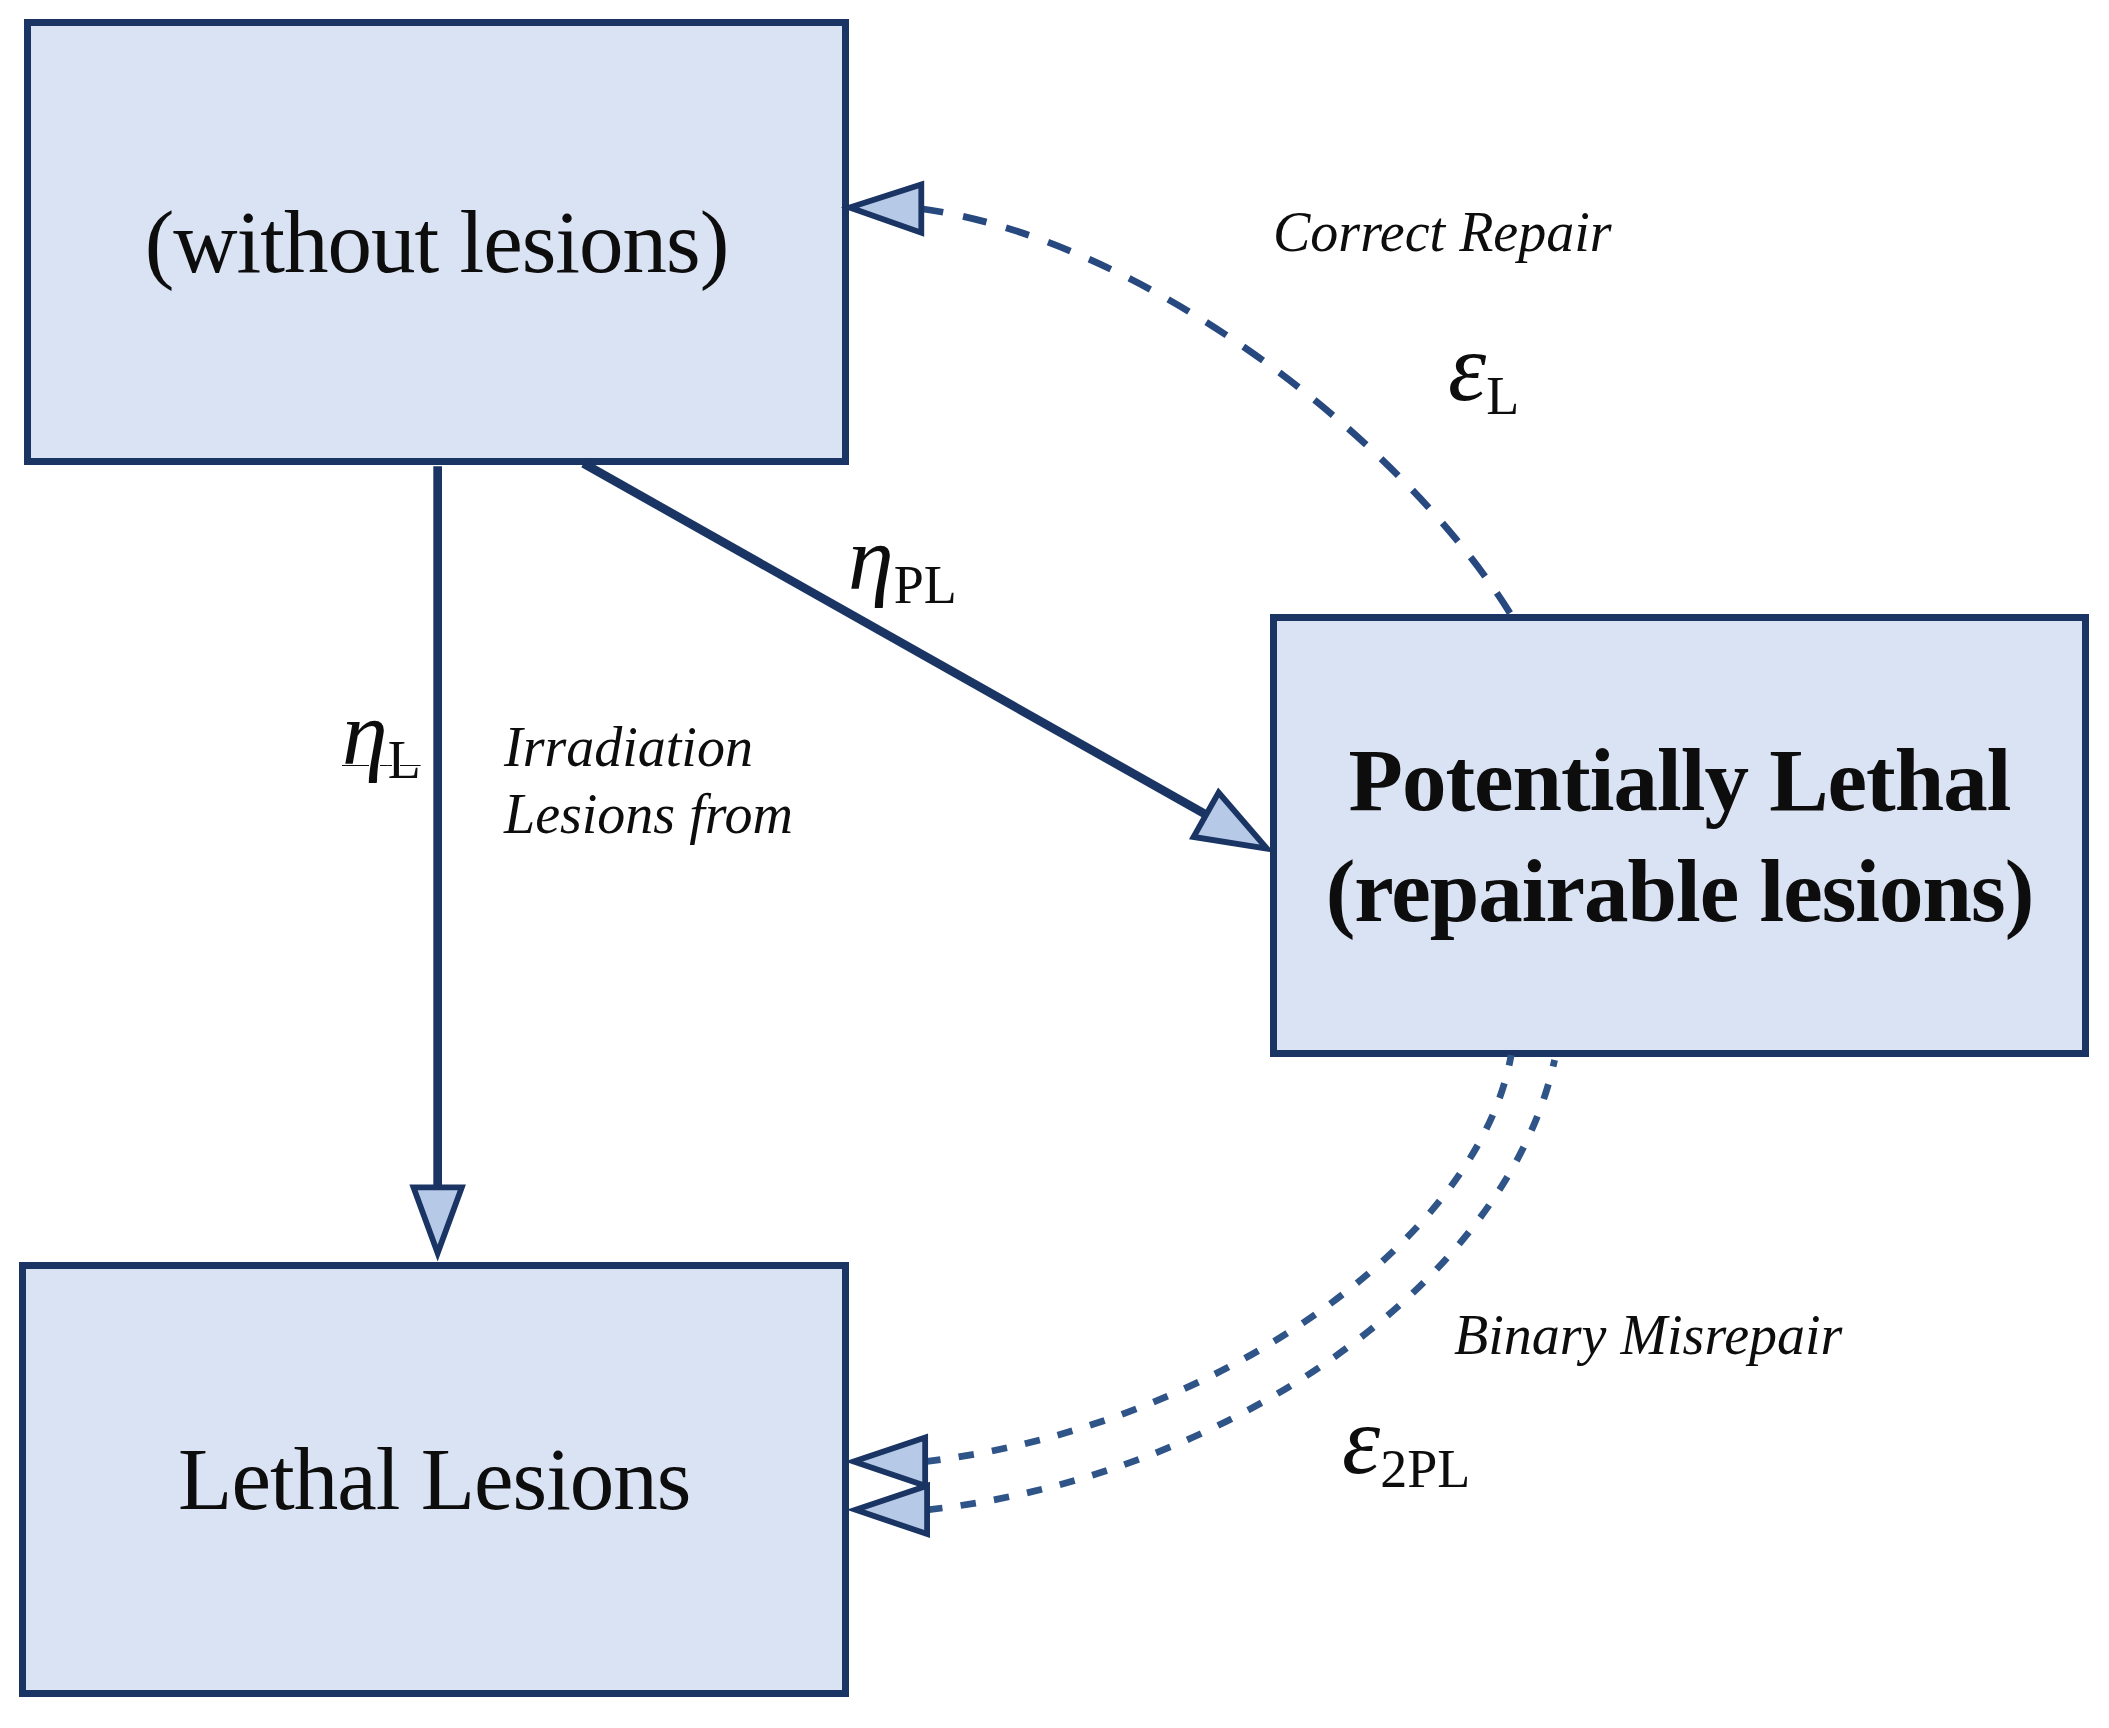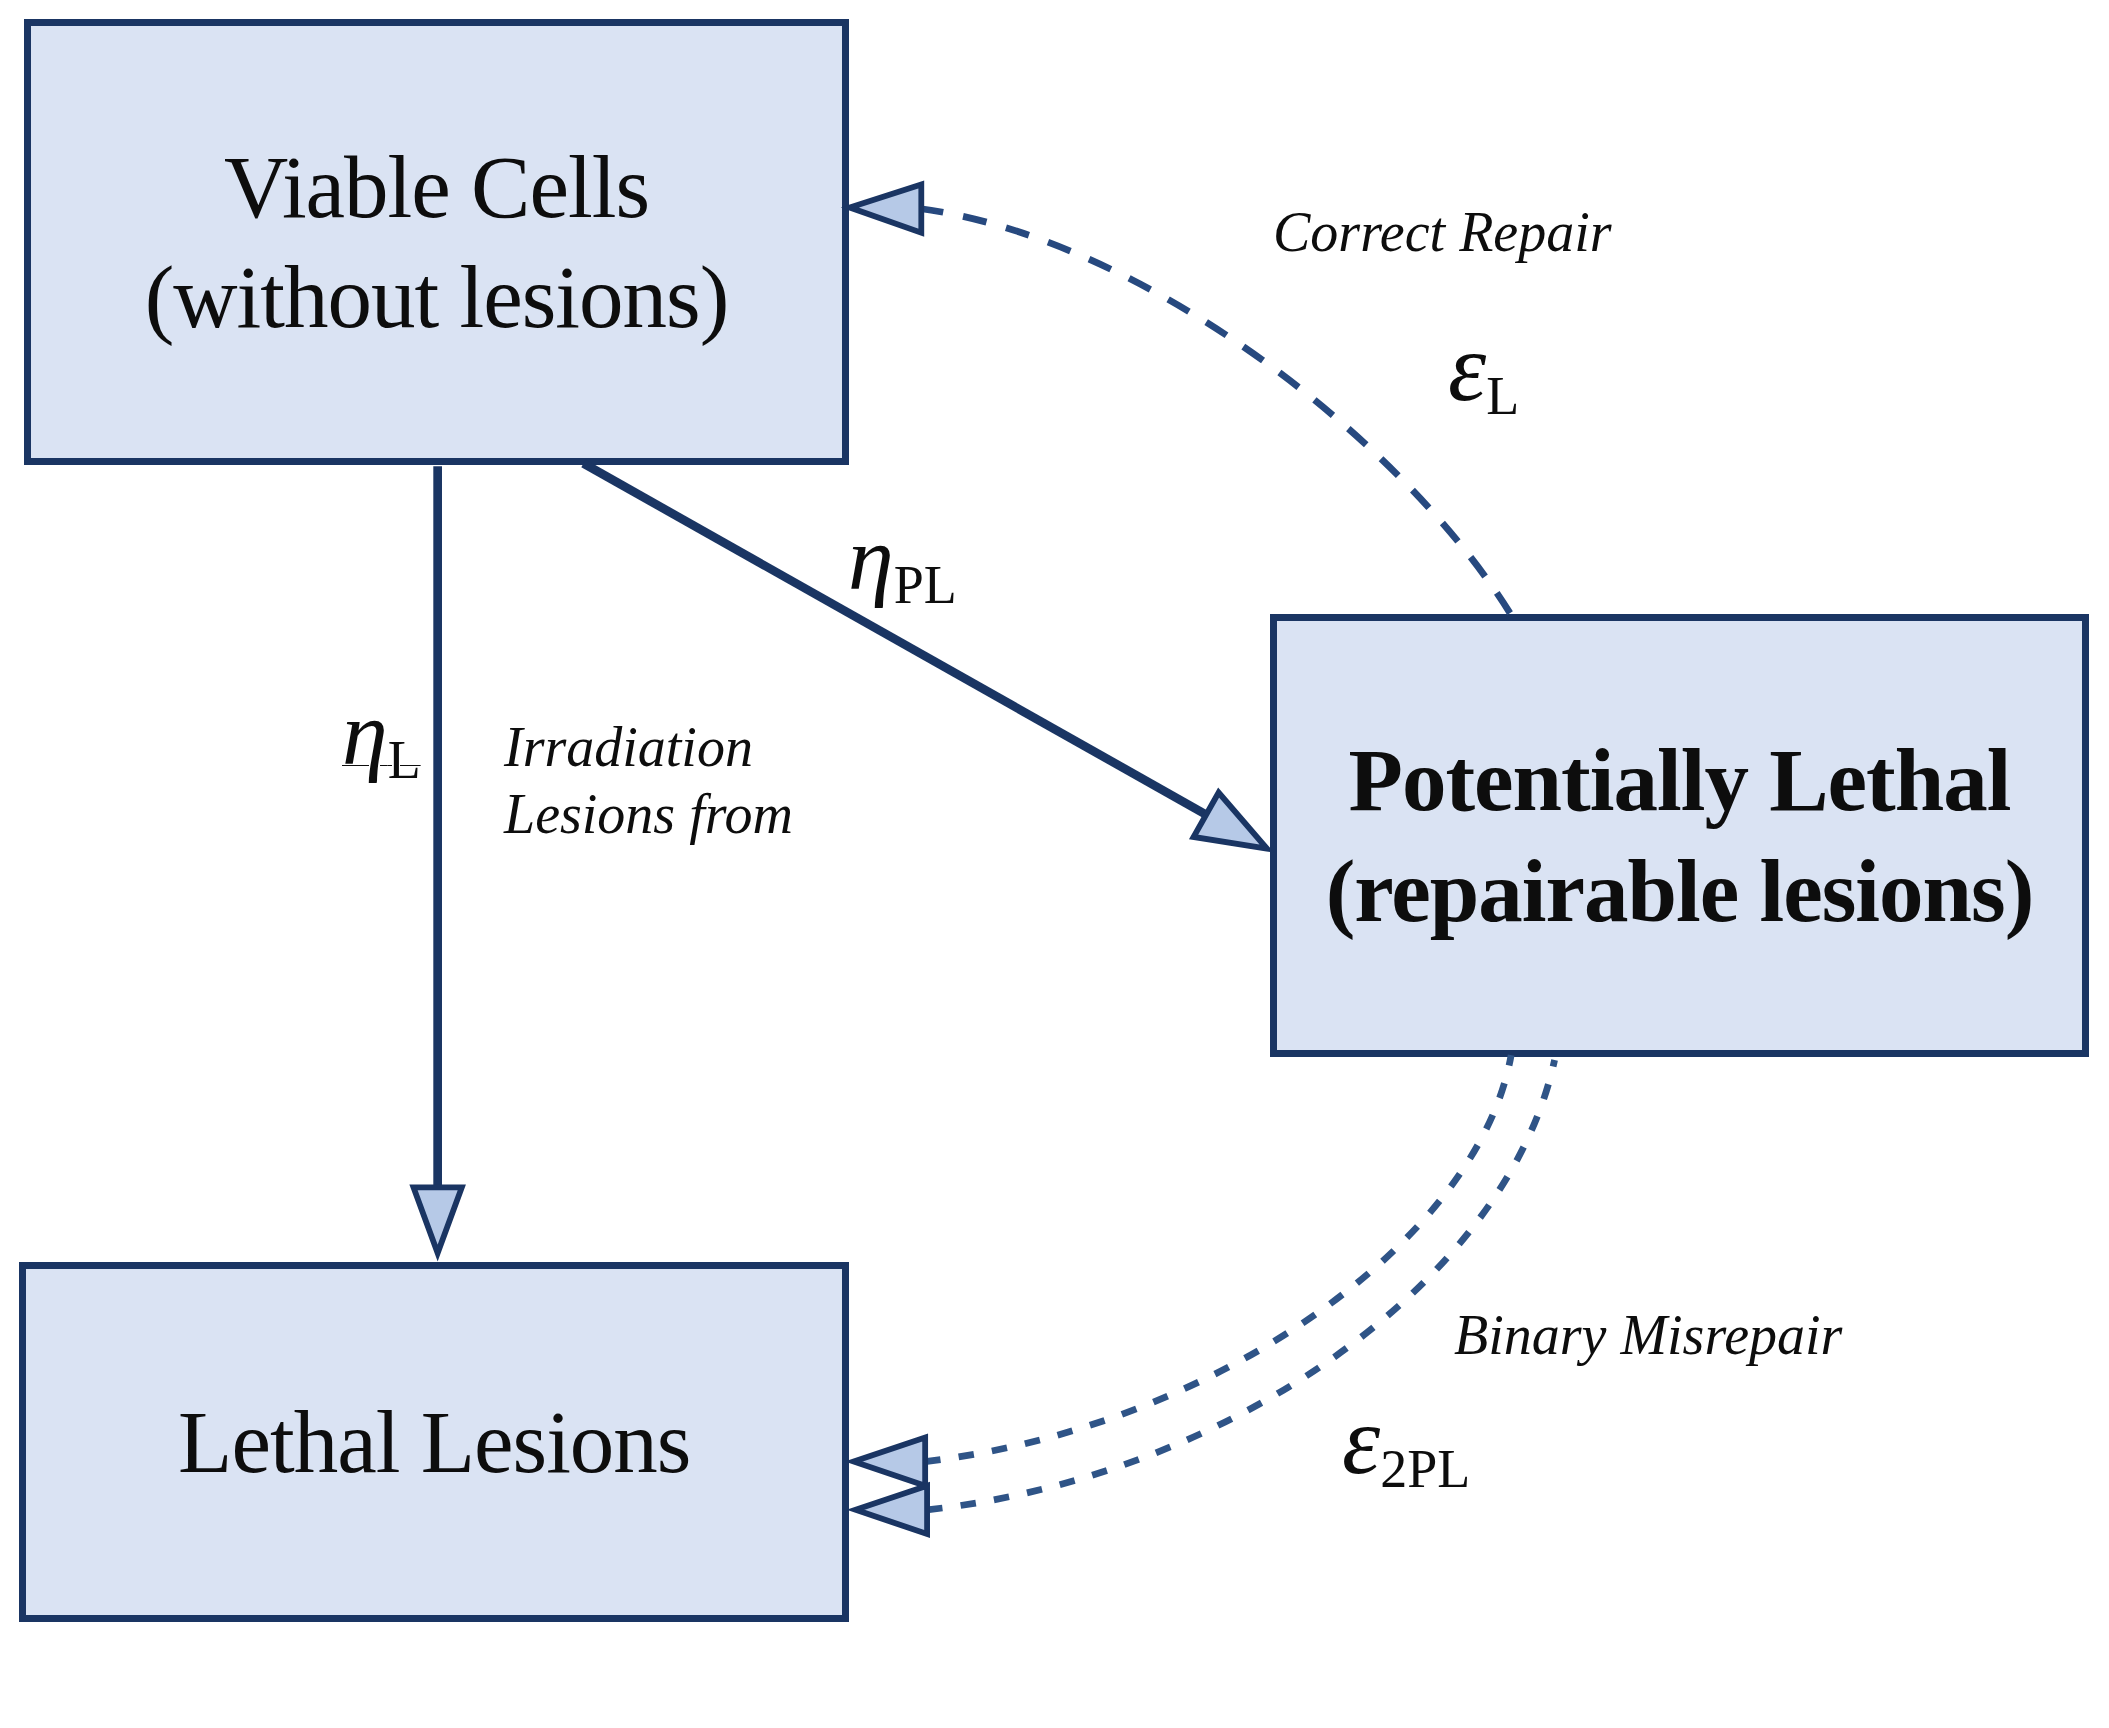--- a/index.html
+++ b/index.html
@@ -29,21 +29,21 @@
     position:absolute;z-index:2;
     box-sizing:border-box;
     background:var(--node_fill);
     border:7.7px solid var(--line);
     display:flex;flex-direction:column;align-items:center;justify-content:center;
     font-size:89px;line-height:1.24;letter-spacing:-1px;
     text-align:center;
   }
   #node-viable{left:24px;top:19.3px;width:825px;height:446px;}
   #node-pl{left:1270px;top:614px;width:819px;height:443px;font-weight:bold;}
-  #node-lethal{left:19.3px;top:1262px;width:830px;height:360px;}
+  #node-lethal{left:19.3px;top:1262px;width:830px;height:435px;}
   .lbl{position:absolute;z-index:4;white-space:nowrap;}
   .ital{font-style:italic;font-size:56px;line-height:1.2;}
   .sym{font-style:italic;line-height:1;}
   .sym .g{font-size:92px;}
   .sym .sub{font-style:normal;font-size:54px;vertical-align:-0.25em;letter-spacing:0;}
   #lbl-eps-L .g, #lbl-eps-2PL .g{font-size:97px;}
   #lbl-eta-L{left:342px;top:687px;text-decoration:underline;}
   #lbl-eta-PL{left:848px;top:512px;text-align:center;}
   #lbl-lesions{left:504px;top:714px;}
   #lbl-correct{left:1273px;top:199px;}
@@ -67,21 +67,20 @@
     <path class="dash1" d="M 952 216 C 1180 246, 1450 452, 1565 637"></path>
     <polygon class="head" points="880,215 954,191 954,241"></polygon>
 
     <path class="dash2" d="M 958 1514 C 1250 1480, 1530 1290, 1565 1093"></path>
     <polygon class="head" points="884,1514 958,1489 958,1539"></polygon>
     <path class="dash2" d="M 960 1564 C 1270 1530, 1560 1330, 1610 1098"></path>
     <polygon class="head" points="886,1564 960,1539 960,1589"></polygon>
   </svg>
 
   <div class="node" id="node-viable">
-    <div class="node-title">Viable Cells</div>
     <div class="node-sub">(without lesions)</div>
   </div>
 
   <div class="node" id="node-pl">
     <div class="node-title">Potentially Lethal</div>
     <div class="node-sub">(repairable lesions)</div>
   </div>
 
   <div class="node" id="node-lethal">
     <div class="node-title">Lethal Lesions</div>

